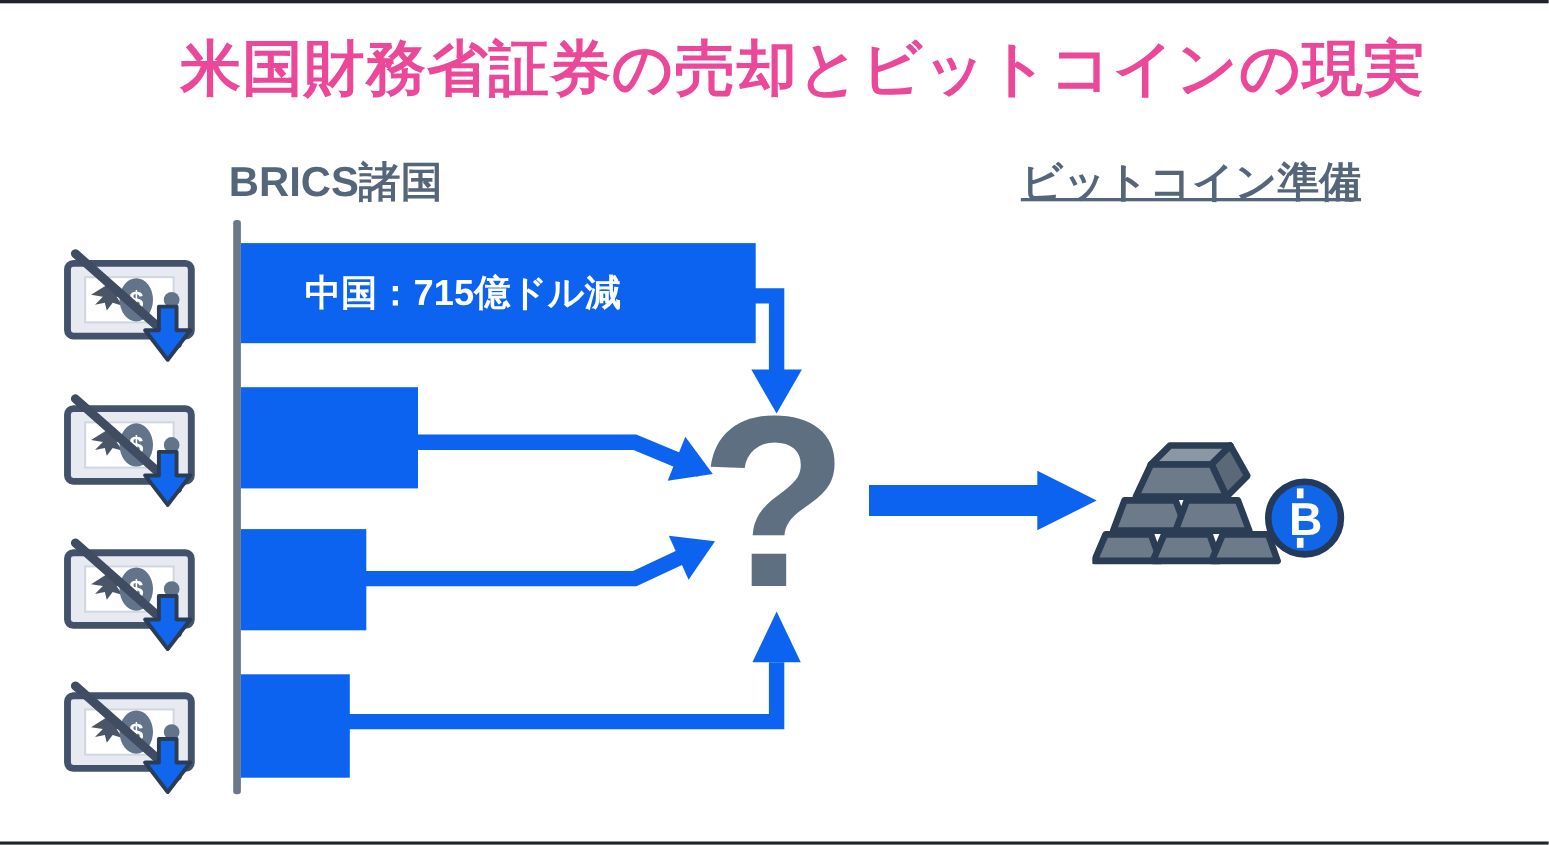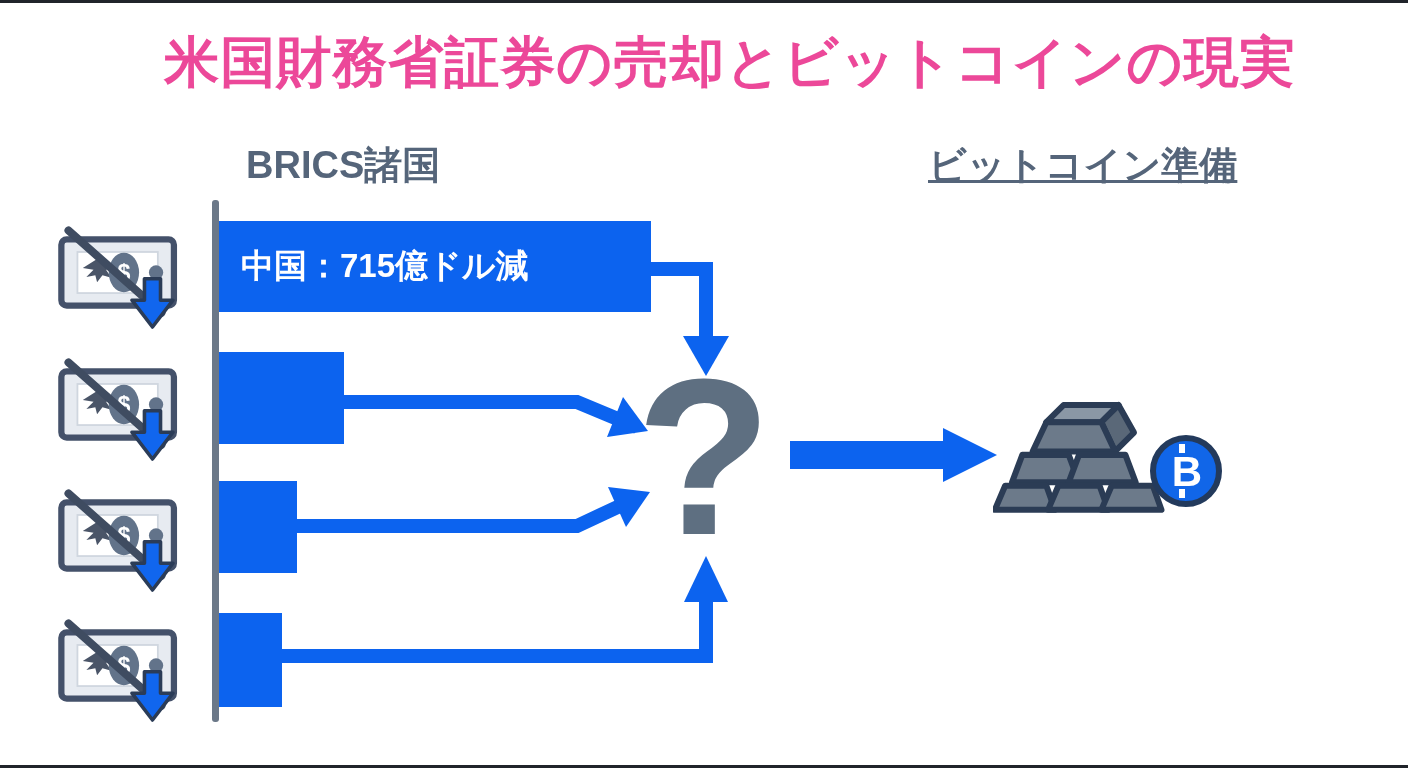--- a/index.html
+++ b/index.html
@@ -13,31 +13,31 @@
   .edge-bottom{bottom:0;}
 
   .title{
     position:absolute;top:26px;left:0;width:1408px;
     text-align:center;font-size:55px;font-weight:900;color:#ec4899;
     letter-spacing:1px;white-space:nowrap;margin-left:26px;
   }
   .section-label{
     position:absolute;font-size:38px;font-weight:800;color:#55657a;white-space:nowrap;
   }
-  .label-left{left:208px;top:140px;margin-left:38px;}
+  .label-left{left:208px;top:140px;}
   .label-right{left:928px;top:140px;text-decoration:underline;}
 
   .axis{
     position:absolute;left:212px;top:200px;width:7px;height:522px;
     background:#6b7888;border-radius:3px;z-index:2;
   }
 
   .bar{
     position:absolute;left:219px;background:#0c63ef;z-index:2;
-    display:flex;align-items:center;
+    display:flex;align-items:center;padding-left:36px;
   }
   .bar-label{
     color:#ffffff;font-size:33px;font-weight:800;padding-left:22px;white-space:nowrap;
   }
 
   .overlay{position:absolute;left:0;top:0;z-index:1;pointer-events:none;}
 
   .qmark{
     position:absolute;left:636px;top:346px;z-index:2;
     font-size:222px;line-height:1;font-weight:900;color:#5e6f81;

